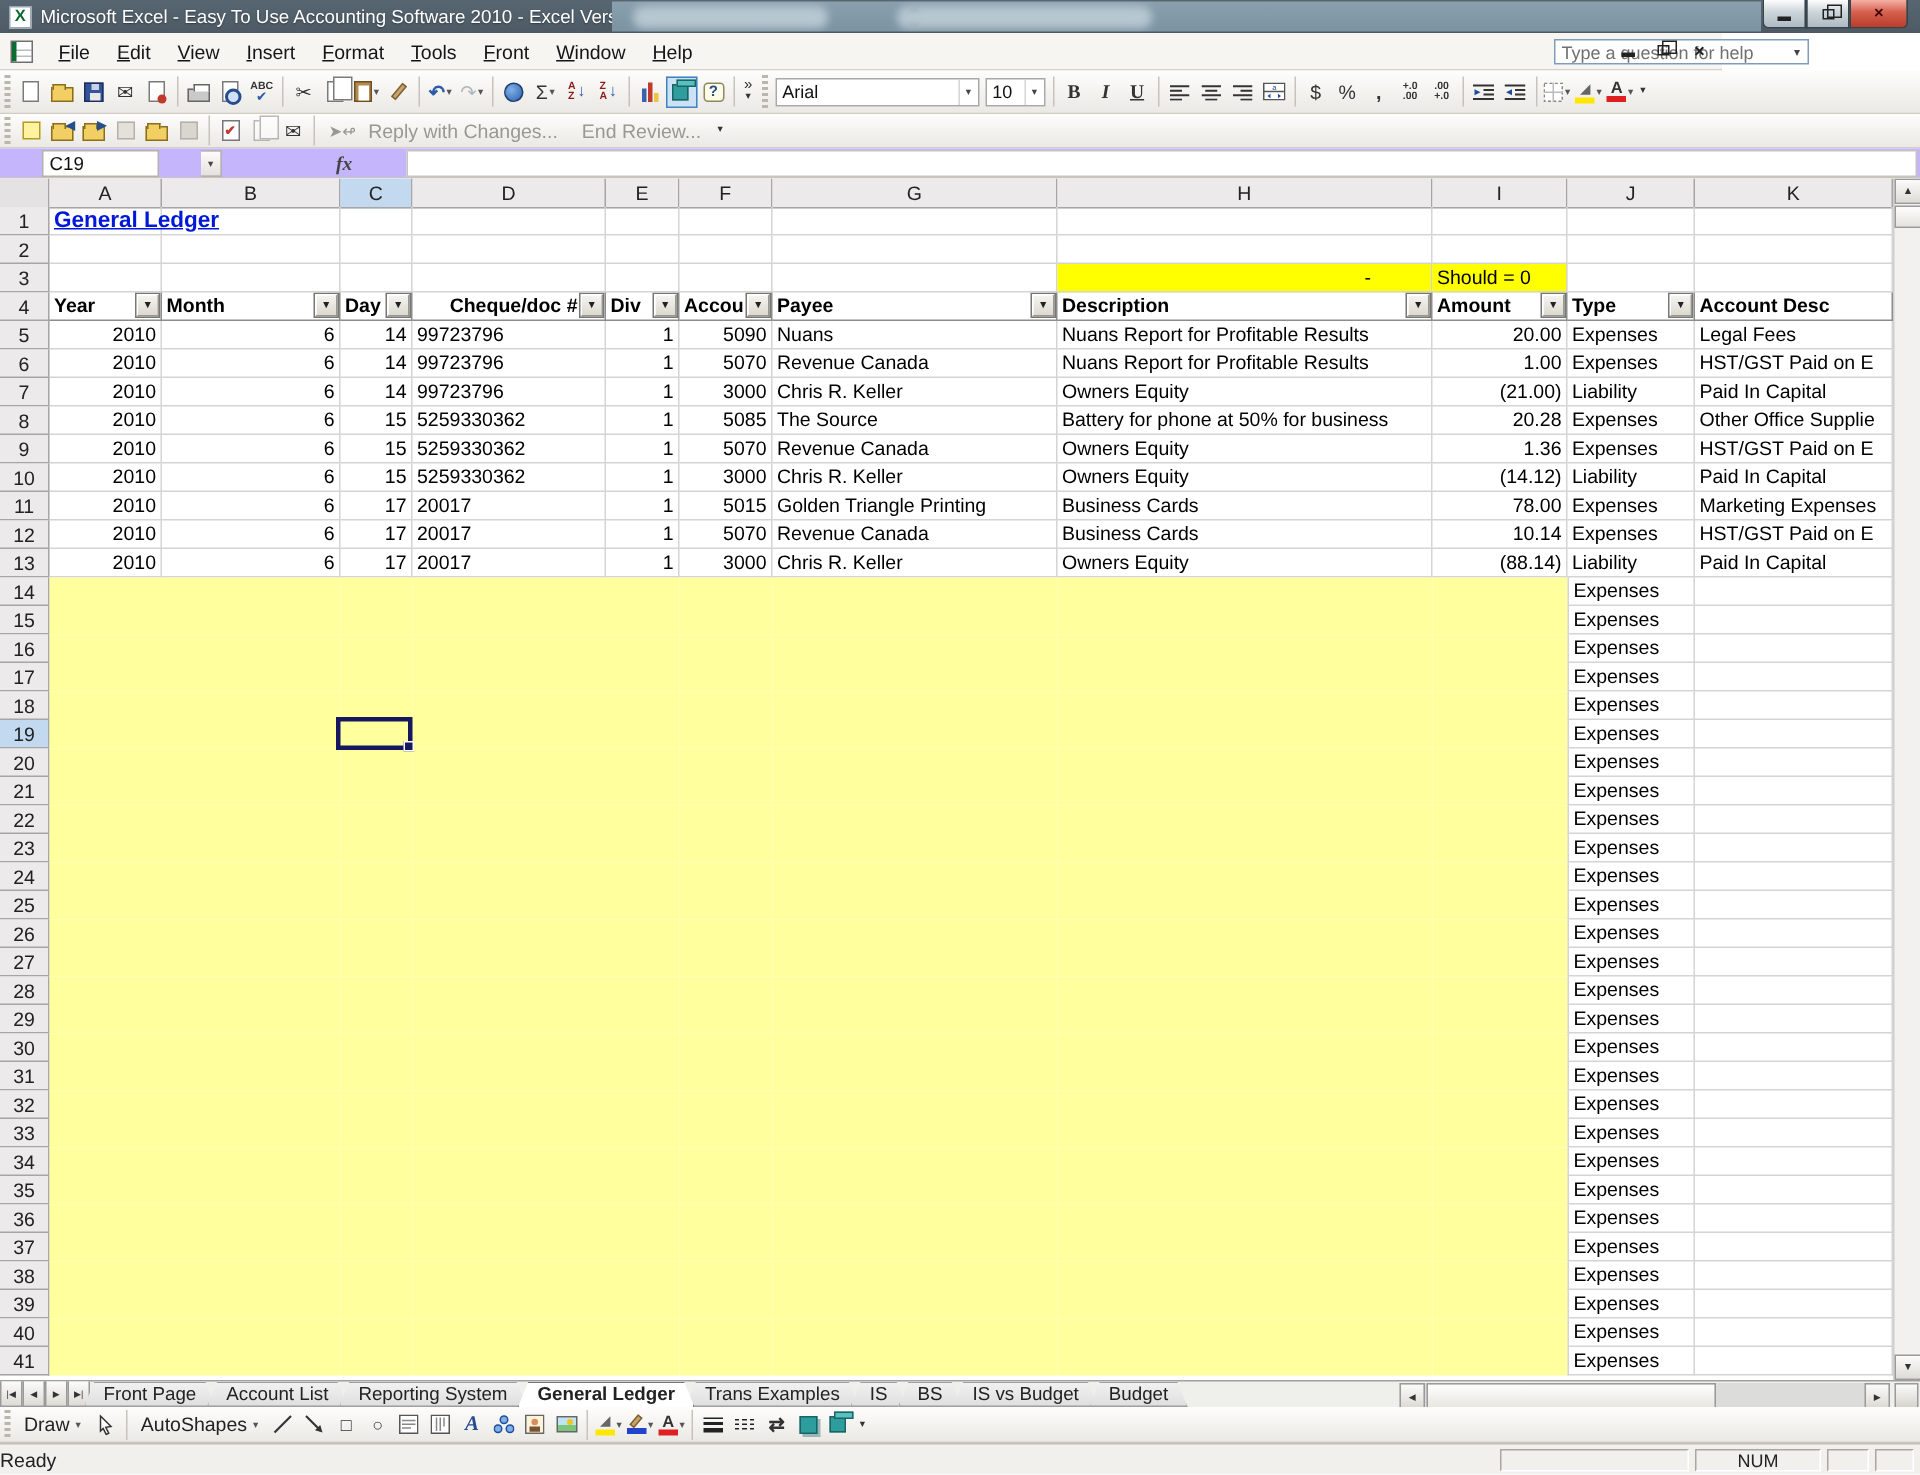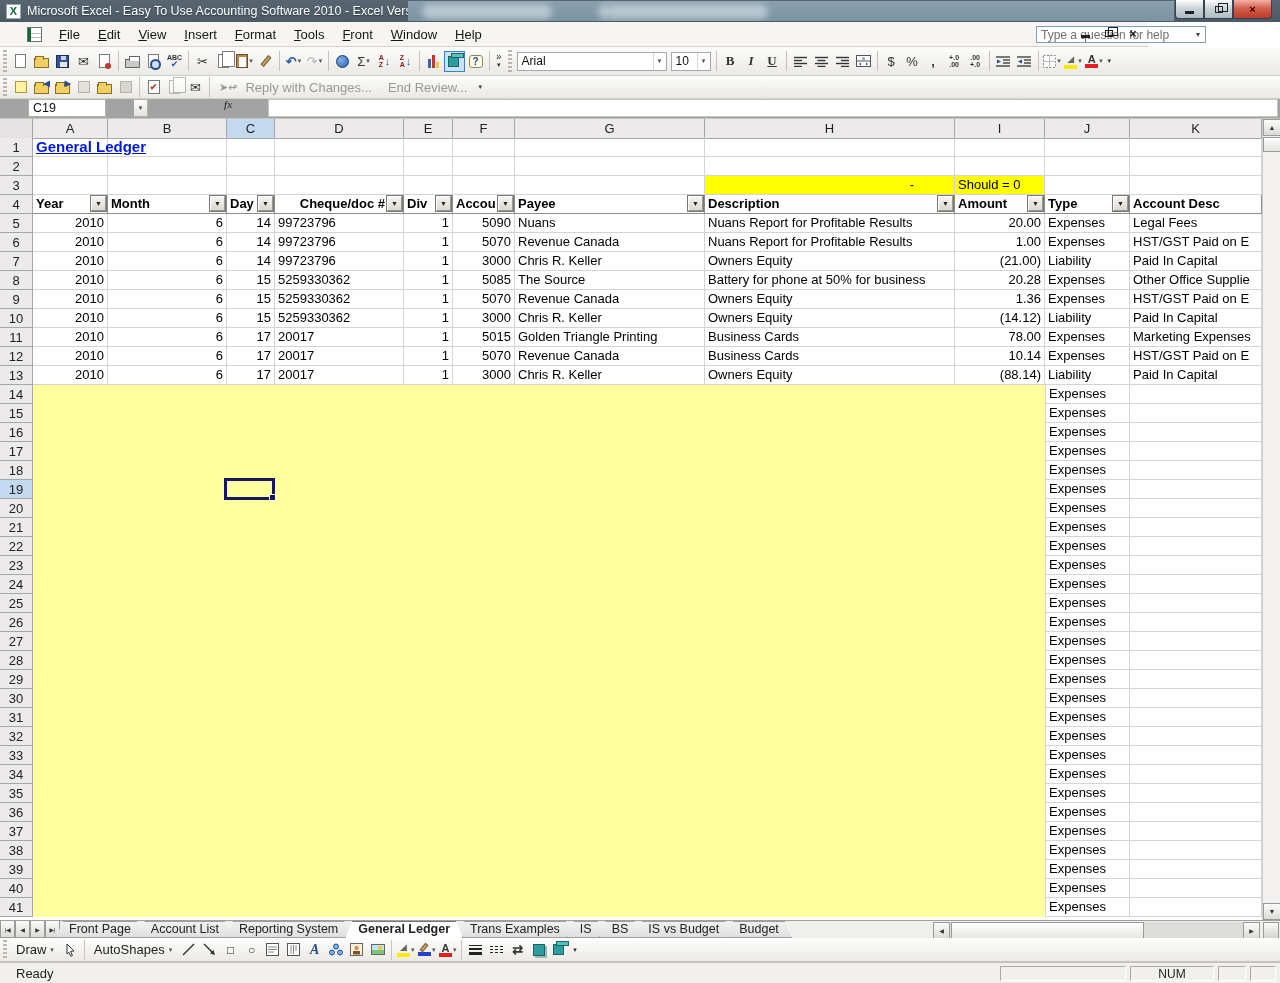--- a/index.html
+++ b/index.html
@@ -22,21 +22,21 @@
   .wbtn { width:29px; height:19px; border:1px solid #38434c; border-top:none; display:flex; align-items:center; justify-content:center;
     background:linear-gradient(#fdfdfd,#ccd5da 45%,#aebac2); color:#222; font-size:11px; font-weight:bold; }
   .wbtn.min { border-radius:0 0 0 4px; }
   .wbtn.close { width:39px; border-radius:0 0 4px 0; background:linear-gradient(#f6b0a5,#d4604e 45%,#bc3c2a); color:#400; }
   .min-glyph { width:9px; height:3px; background:#222; margin-top:6px; }
   .restore-glyph { position:relative; width:8px; height:7px; border:1px solid #222; background:transparent; }
   .restore-glyph::before { content:""; position:absolute; left:2px; top:-4px; width:8px; height:7px; border:1px solid #222; }
 
   
   .menubar { position:absolute; left:0; top:22px; width:1148px; height:25px; background:#f6f5f1;
-    border-bottom:1px solid #d4d2cb; display:flex; align-items:center;padding-left:20px; }
+    border-bottom:1px solid #d4d2cb; display:flex; align-items:center; }
   .wb-icon { width:15px; height:15px; margin:0 8px 0 7px; background:#fff; border:1px solid #6f6f6f;
     background-image:linear-gradient(#0b6b31 0 0), linear-gradient(#bbb 0 0), linear-gradient(#bbb 0 0);
     background-size:3px 100%, 100% 1px, 100% 1px; background-position:0 0, 0 5px, 0 9px; background-repeat:no-repeat; }
   .mitem { padding:3px 9px; color:#151515; cursor:default; }
   .mitem::first-letter { text-decoration:underline; }
   .helpbox { position:absolute; left:1036px; top:4px; width:170px; height:17px; background:#fff;
     border:1px solid #7f9db9; color:#707070; font-size:12px; padding:1px 14px 0 4px; white-space:nowrap; overflow:hidden; }
   .helpbox .dd { position:absolute; right:1px; top:1px; width:12px; height:13px; font-size:8px; color:#444;
     display:flex; align-items:center; justify-content:center; }
   .mdibtns { position:absolute; right:6px; top:3px; display:flex; gap:6px; }
@@ -76,39 +76,39 @@
   .sortpair { display:flex; align-items:center; }
   .sortpair .letters { display:flex; flex-direction:column; font-size:7px; font-weight:bold; color:#8b1a1a; line-height:7px; }
   .sortpair .arr { color:#2a5caa; font-size:11px; margin-left:1px; }
   .chartbars { display:flex; align-items:flex-end; gap:1px; height:13px; }
   .chartbars i { width:3px; display:block; }
   .helpbub { width:14px; height:13px; background:#fffbe8; border:1px solid #8a8a5a; border-radius:3px; color:#274d8d;
     font-weight:bold; font-size:10px; display:flex; align-items:center; justify-content:center; }
   .ovfl { display:flex; flex-direction:column; align-items:center; line-height:8px; font-size:10px; color:#333; padding:0 3px; }
   .combo { height:19px; background:#fff; border:1px solid #a8a8a8; display:flex; align-items:center; font-size:12px; color:#111; position:relative; padding-left:4px; margin:0 2px; }
   .combo .dd { margin-left:auto; width:13px; height:100%; display:flex; align-items:center; justify-content:center; font-size:7px; color:#444; border-left:1px solid #d5d5d5; }
-  .combo.font { width:150px; }
+  .combo.font { width:136px; }
   .combo.size { width:40px; }
   .bld { font-weight:bold; font-family:"Liberation Serif",serif; }
   .ita { font-style:italic; font-family:"Liberation Serif",serif; font-weight:bold; }
   .und { text-decoration:underline; font-family:"Liberation Serif",serif; font-weight:bold; }
   .colorbar { display:flex; flex-direction:column; align-items:center; line-height:11px; }
   .colorbar .bar { width:13px; height:4px; margin-top:0px; }
   .decsm { font-size:7px; line-height:7px; text-align:center; color:#333; font-weight:bold; }
   .note { width:12px; height:12px; background:#fff3a0; border:1px solid #b09a2f; }
   .checkpad { width:12px; height:14px; background:#fff; border:1px solid #777; color:#c0392b; font-size:9px; display:flex; align-items:center; justify-content:center; font-weight:bold; }
   .gray-label { color:#9a9893; margin:0 8px; white-space:nowrap; }
   .flagicon { color:#9a9893; font-size:11px; margin-left:6px; }
 
   
-  .fbar { position:absolute; left:0; top:99px; width:1280px; height:20px; background:#a3a3a3; border-bottom:1px solid #c8c5bd; display:flex; align-items:flex-start;gap:28px; }
+  .fbar { position:absolute; left:0; top:99px; width:1280px; height:20px; background:#c4b5fd; border-bottom:1px solid #c8c5bd; display:flex; align-items:center;gap:28px; }
   .namebox { width:78px; height:18px; background:#fff; border:1px solid #b5b2a9; margin-left:28px; padding:1px 4px; font-size:12.5px; color:#111; }
   .namedd { width:14px; height:18px; border:1px solid #b5b2a9; border-left:none; background:linear-gradient(#fcfcfb,#e4e2dc);
     display:flex; align-items:center; justify-content:center; font-size:7px; color:#444; }
-  .fxsym { font-family:"Liberation Serif",serif; font-style:italic; font-weight:bold; color:#444; margin:0 8px 0 48px; font-size:10px; }
+  .fxsym { font-family:"Liberation Serif",serif; font-style:italic; font-weight:bold; color:#444; margin:0 8px 0 48px; font-size:13px; }
   .finput { flex:1; height:18px; background:#fff; border:1px solid #c8c5bd; margin-right:2px; }
 
   
   .sheet { position:absolute; left:0; top:119px; width:1280px; height:801px; background:#fff; overflow:hidden; }
   .grid { position:absolute; left:0; top:0; width:1262px; display:grid;
     grid-template-columns:33px 75px 119px 48px 129px 49px 62px 190px 250px 90px 85px 1fr;
     grid-auto-rows:19px; }
   .grid > div:nth-child(-n+12) { height:20px; }
   .ch, .rh { background:#eceaea; border-right:1px solid #a6a6a6; border-bottom:1px solid #a6a6a6;
     display:flex; align-items:center; justify-content:center; color:#222; font-size:13px; }
@@ -168,21 +168,21 @@
   .dash3 { display:flex; flex-direction:column; gap:2px; }
   .dash3 i { display:block; width:13px; height:1px; background:repeating-linear-gradient(to right,#222 0 3px,transparent 3px 5px); }
   .mount { width:14px; height:11px; border:1px solid #666;
     background:linear-gradient(#bfe3f7 55%, #7dc47d 55%); position:relative; }
   .mount::after{ content:""; position:absolute; right:2px; top:1px; width:4px; height:4px; border-radius:50%; background:#f5c518; }
   .wordart { color:#274d8d; font-weight:bold; font-style:italic; font-size:14px; font-family:"Liberation Serif",serif; }
 
   
   .statusbar { position:absolute; left:0; top:962px; width:1280px; height:21px; background:#f1f0ec; border-top:1px solid #c2c0ba;
     display:flex; align-items:center; color:#222; }
-  .ready { margin-left:16px; }
+  .ready { margin-left:0; }
   .spanel { position:absolute; top:3px; height:15px; border:1px solid; border-color:#a9a7a0 #fff #fff #a9a7a0; font-size:12px;
     display:flex; align-items:center; justify-content:center; color:#222; }
 
   svg.mini { display:block; }
 </style>
 </head>
 <body>
 
 <div class="titlebar">
   <div class="xl-app-icon">X</div>

